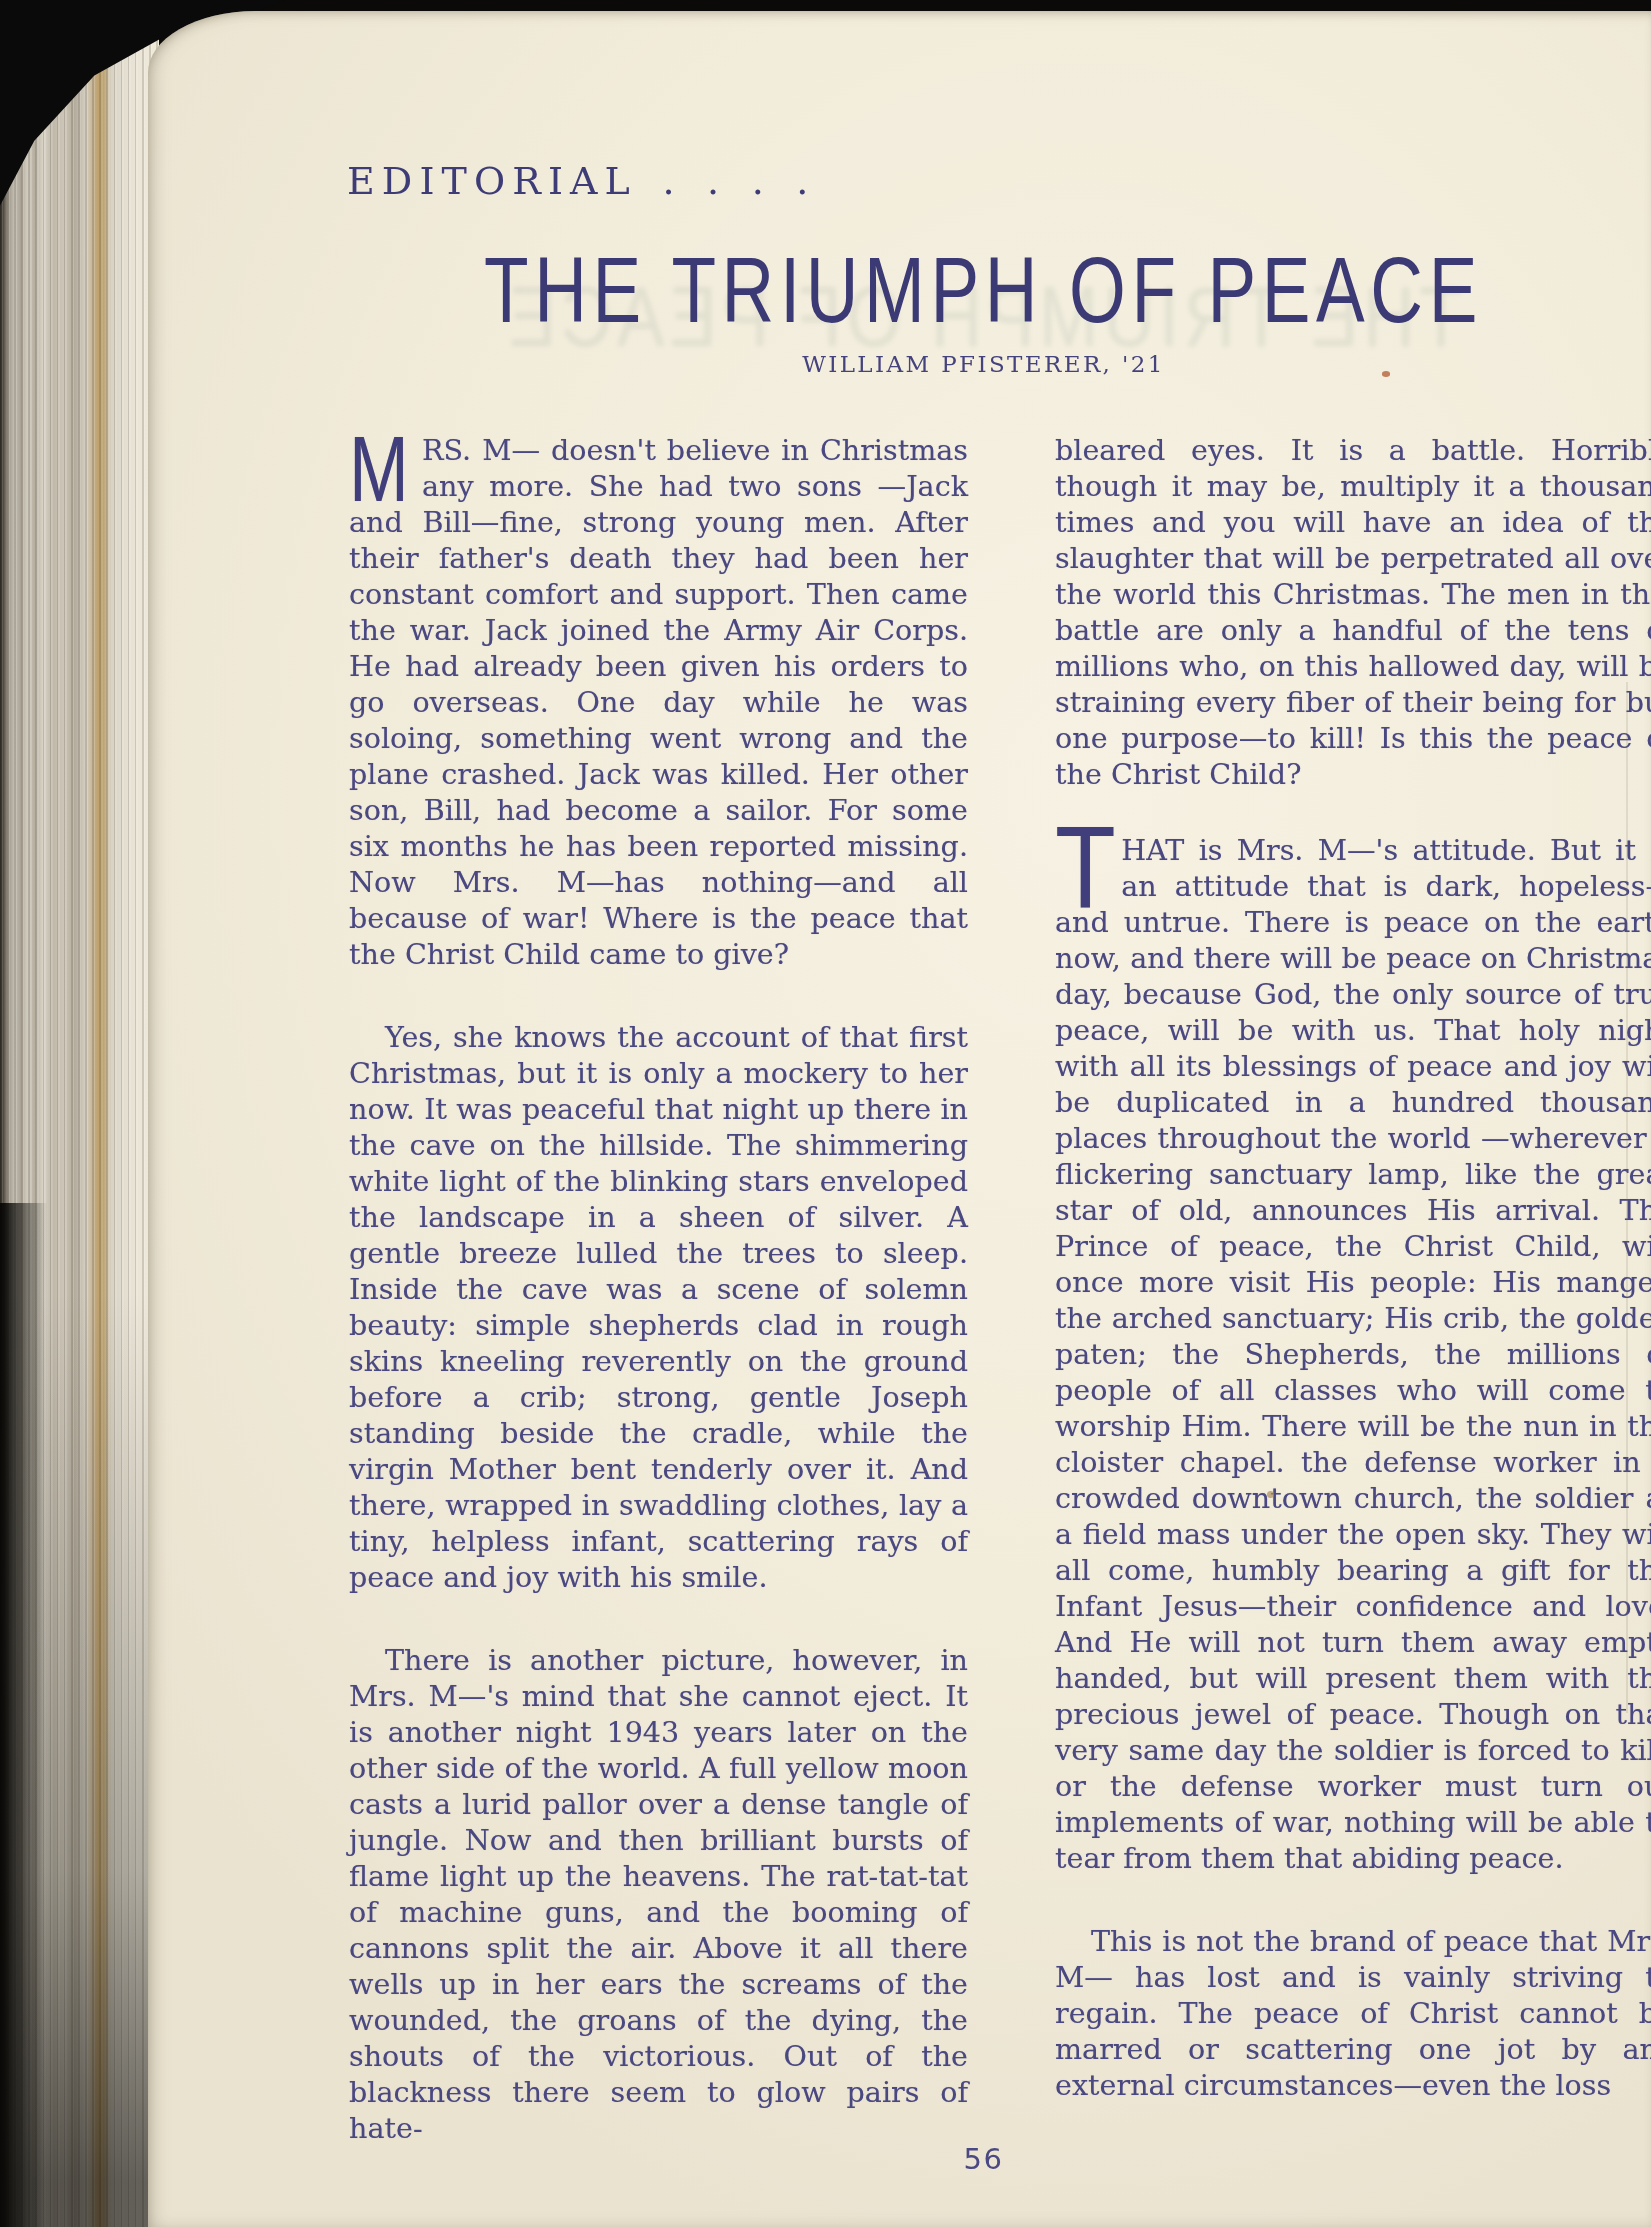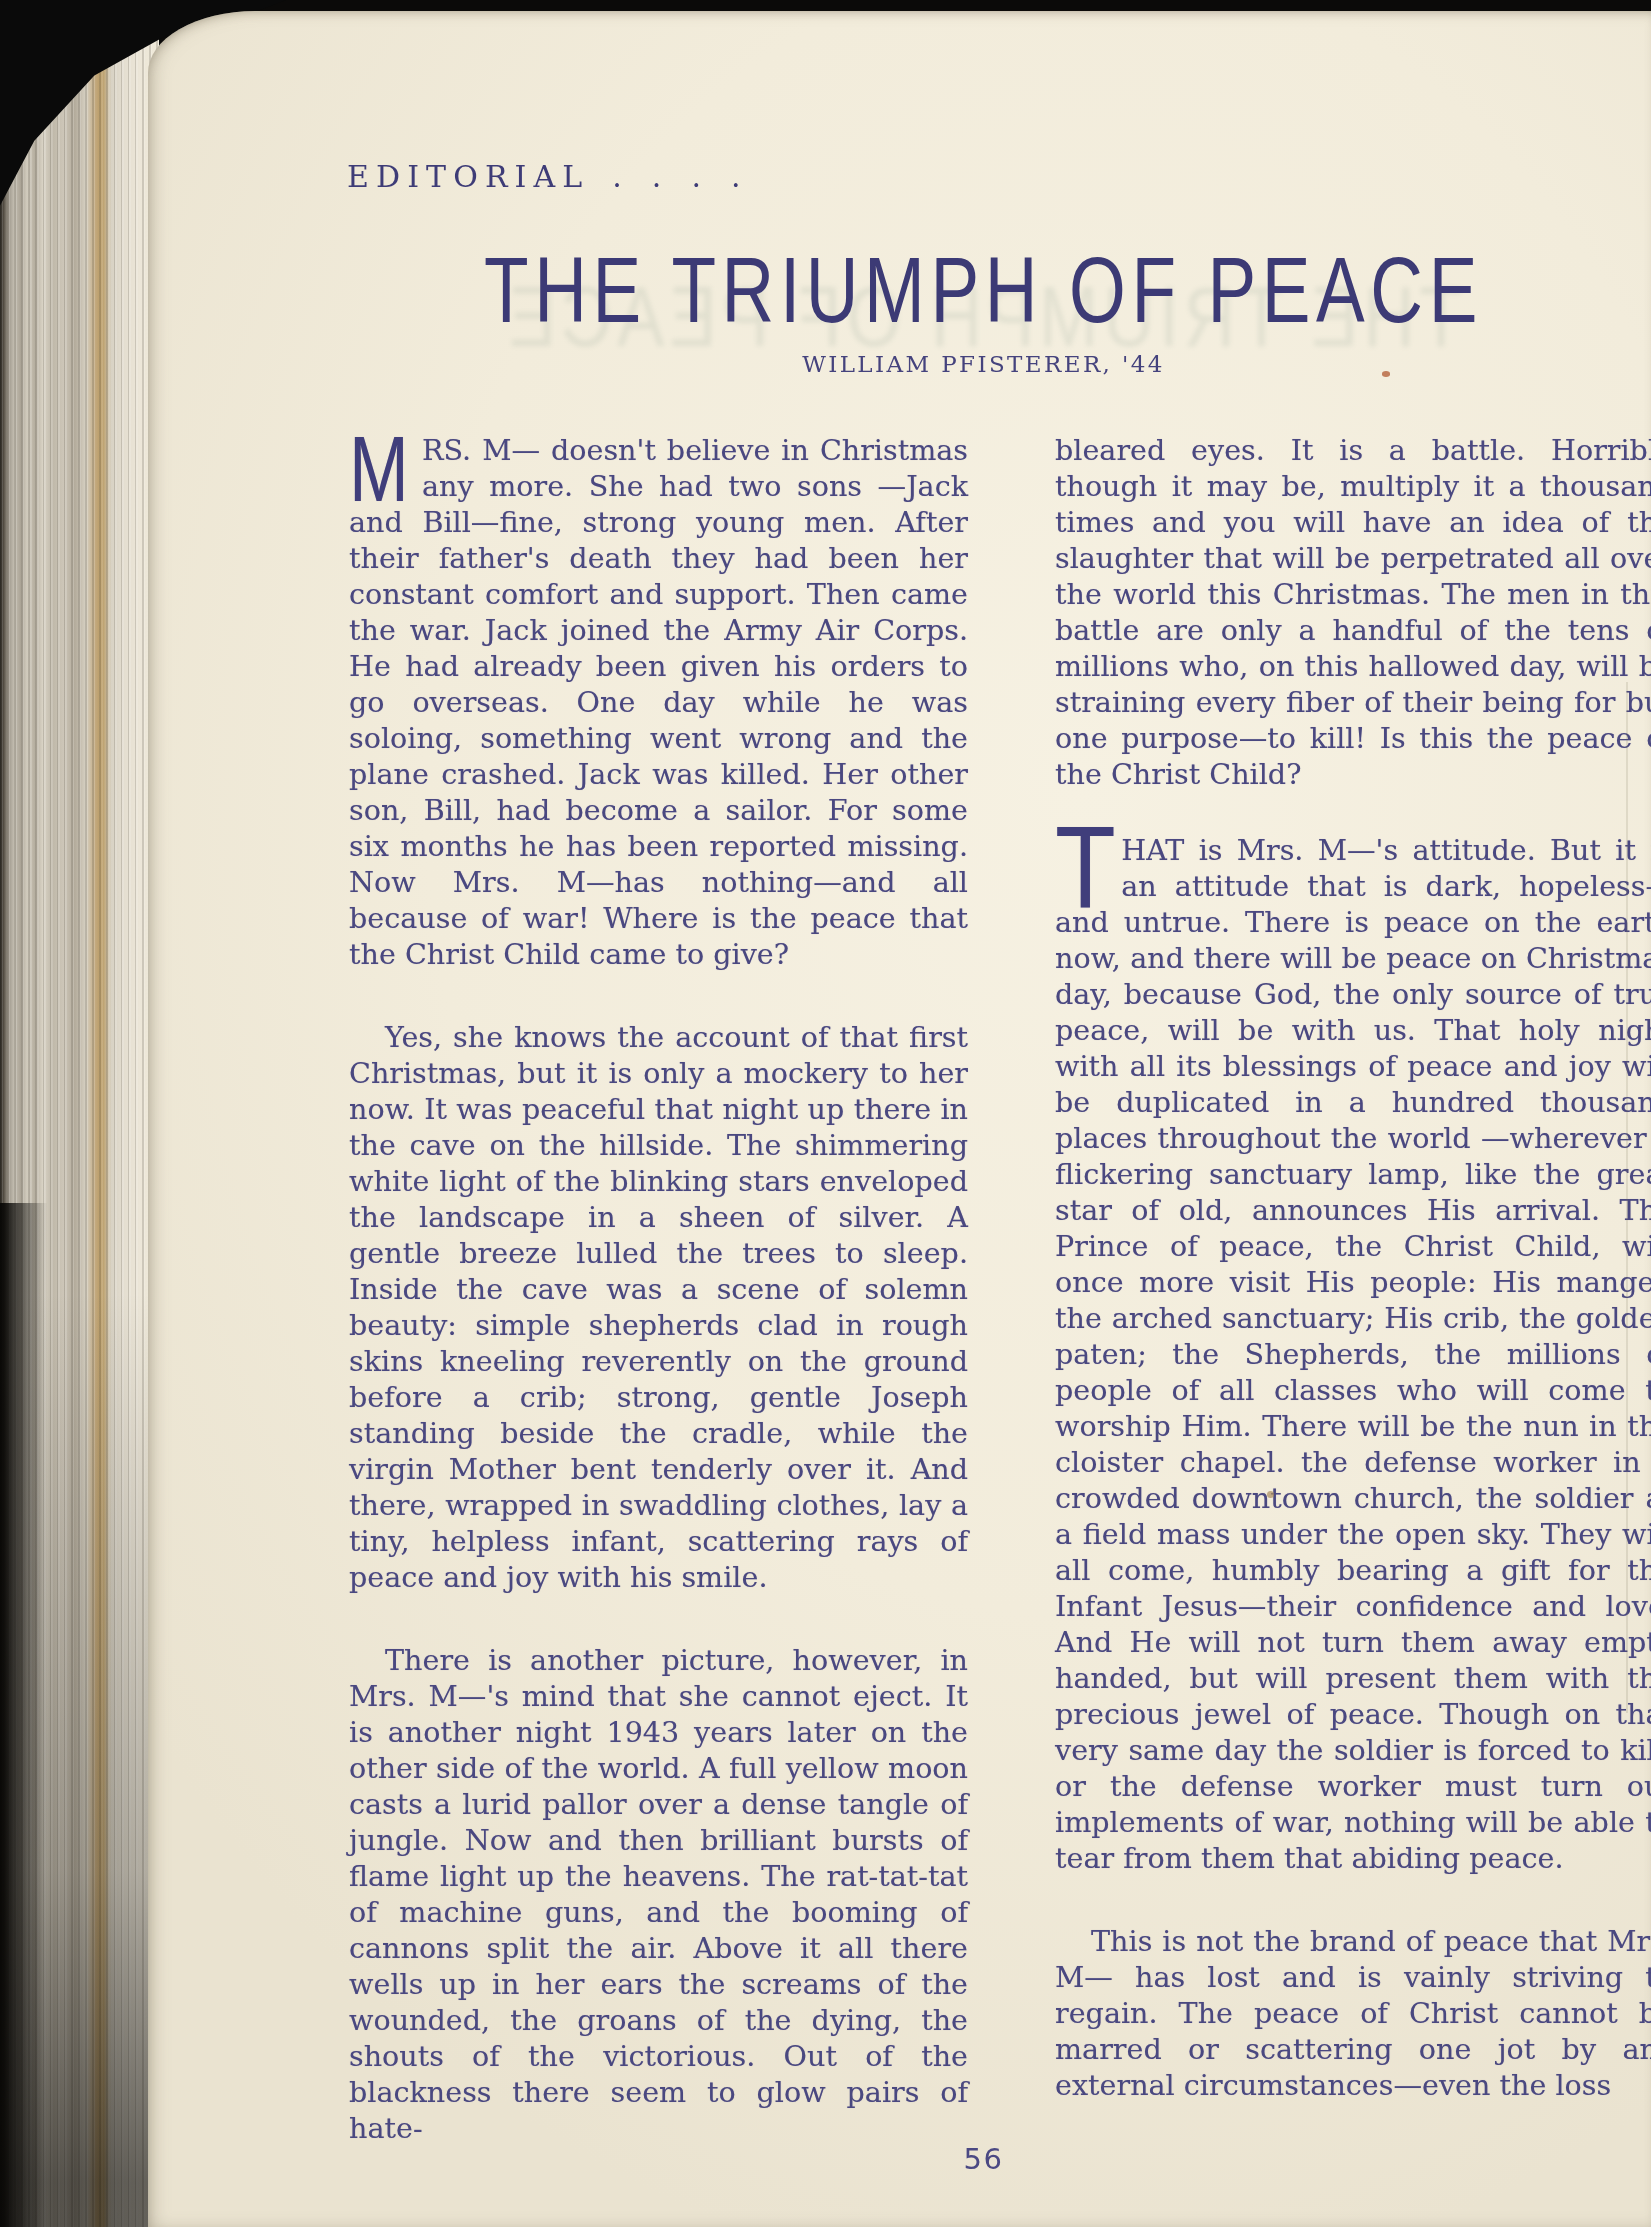--- a/index.html
+++ b/index.html
@@ -49,21 +49,21 @@
       #f6f1e2 0%, #f2ecdb 55%, #eae3d0 100%);
     border-top-left-radius:107px 62px;
     box-shadow:inset 8px 0 20.6px -8px rgba(110,100,80,.55),
                inset 0 4.8px 11px -6.3px rgba(110,100,80,.5);
   }
 
   
   .kicker {
     position:absolute; left:347px; top:159px;
     font-family:"DejaVu Serif", serif;
-    font-size:30px; letter-spacing:7.1px; word-spacing:6.3px;
+    font-size:38px; letter-spacing:7.1px; word-spacing:6.3px;
     color:#3e3c77;
   }
   .ghost-title {
     position:absolute; left:333px; top:268px; width:1301px;
     text-align:center;
     font-family:"Liberation Sans", sans-serif;
     font-size:71px; letter-spacing:4.8px;
     color:#6f8a7c; opacity:.13;
     filter:blur(2.4px);
     transform:scaleX(-1) scaleY(1.2);
@@ -144,21 +144,21 @@
 <div class="corner-wedge"></div>
 
 <div class="page"></div>
 
 <div class="kicker">EDITORIAL . . . .</div>
 
 <div class="ghost-title">THE TRIUMPH OF PEACE</div>
 
 <div class="title">THE TRIUMPH OF PEACE</div>
 
-<div class="byline">WILLIAM PFISTERER, '44</div>
+<div class="byline">WILLIAM PFISTERER, '21</div>
 
 <div class="col col-left">
   <p>
     <span class="dropcap dc-m">M</span><span>RS. M— doesn't believe in Christmas any more. She had two sons —Jack and Bill—fine, strong young men. After their father's death they had been her constant comfort and support. Then came the war. Jack joined the Army Air Corps. He had already been given his orders to go overseas. One day while he was soloing, something went wrong and the plane crashed. Jack was killed. Her other son, Bill, had become a sailor. For some six months he has been reported missing. Now Mrs. M—has nothing—and all because of war! Where is the peace that the Christ Child came to give?</span>
   </p>
   <p class="indent">
     <span>Yes, she knows the account of that first Christmas, but it is only a mockery to her now. It was peaceful that night up there in the cave on the hillside. The shimmering white light of the blinking stars enveloped the landscape in a sheen of silver. A gentle breeze lulled the trees to sleep. Inside the cave was a scene of solemn beauty: simple shepherds clad in rough skins kneeling reverently on the ground before a crib; strong, gentle Joseph standing beside the cradle, while the virgin Mother bent tenderly over it. And there, wrapped in swaddling clothes, lay a tiny, helpless infant, scattering rays of peace and joy with his smile.</span>
   </p>
   <p class="indent">
     <span>There is another picture, however, in Mrs. M—'s mind that she cannot eject. It is another night 1943 years later on the other side of the world. A full yellow moon casts a lurid pallor over a dense tangle of jungle. Now and then brilliant bursts of flame light up the heavens. The rat-tat-tat of machine guns, and the booming of cannons split the air. Above it all there wells up in her ears the screams of the wounded, the groans of the dying, the shouts of the victorious. Out of the blackness there seem to glow pairs of hate-</span>

